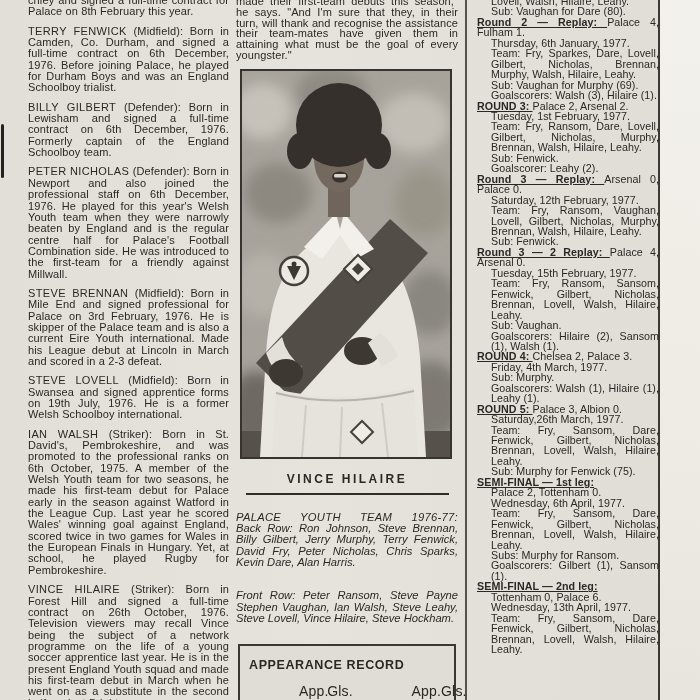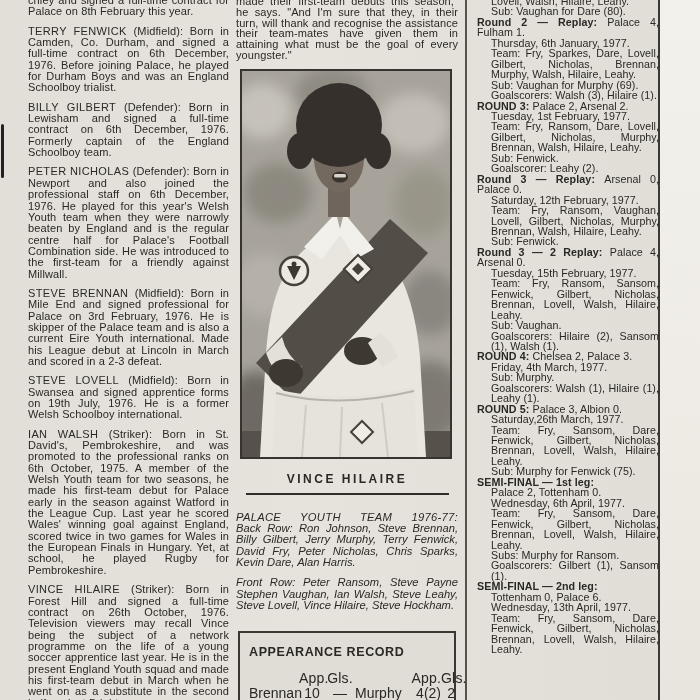--- a/index.html
+++ b/index.html
@@ -26,35 +26,35 @@
   .col-mid{position:absolute;left:236px;top:-4px;width:222px;}
   .quote{margin:0;font-size:11px;line-height:10.8px;text-align:justify;letter-spacing:.1px;}
   .photo-frame{margin:8px 0 0 4px;width:212px;height:390px;border:2px solid #37342f;
     box-sizing:border-box;background:#a7a39b;overflow:hidden;}
   .photo-frame svg{display:block;width:100%;height:100%;}
   .photo-caption{margin-top:13px;text-align:center;font-weight:bold;font-size:12px;letter-spacing:2.5px;}
   .caption-rule{margin:7px auto 0;width:203px;border:0;border-top:2px solid #2f2d29;}
   .tc-title{margin:17px 0 0;font-style:italic;font-size:11.2px;line-height:11.3px;
     text-align:justify;text-align-last:justify;letter-spacing:.3px;}
   .team-caption{margin:0;font-style:italic;font-size:11.2px;line-height:11.3px;text-align:justify;}
-  .front-row{margin-top:9px;}
+  .front-row{margin-top:22px;}
   .app-box{margin:20px 0 0 2px;width:218px;box-sizing:border-box;border:2.5px solid #3b3833;
     background:#e0ddd6;padding:12px 9px 10px;}
   .app-title{font-weight:bold;font-size:12.5px;letter-spacing:.6px;}
   .app-grid{display:grid;grid-template-columns:50px 26px 30px 52px 34px 14px;
     font-size:14px;line-height:13px;margin-top:13px;row-gap:2px;}
   .app-grid .c2,.app-grid .c3{text-align:center;}
   .app-grid .c5,.app-grid .c6{text-align:right;}
   .app-grid .hdr{letter-spacing:.2px;}
 
   
   .col-right{position:absolute;left:477px;top:-4px;width:182px;
     font-size:10.7px;line-height:10.45px;letter-spacing:.05px;}
   .match-head{margin:0;text-align:justify;}
-  .mh-bold{font-weight:bold;letter-spacing:.1px;}
+  .mh-bold{font-weight:bold;letter-spacing:.1px;text-decoration:underline;}
   .match-detail,.frag-line{margin:0 0 0 14px;text-align:justify;}
 </style>
 </head>
 <body>
 
 <div class="page">
 
   <div class="margin-strip"></div>
   <div class="edge-rule"></div>
   <div class="divider"></div>

